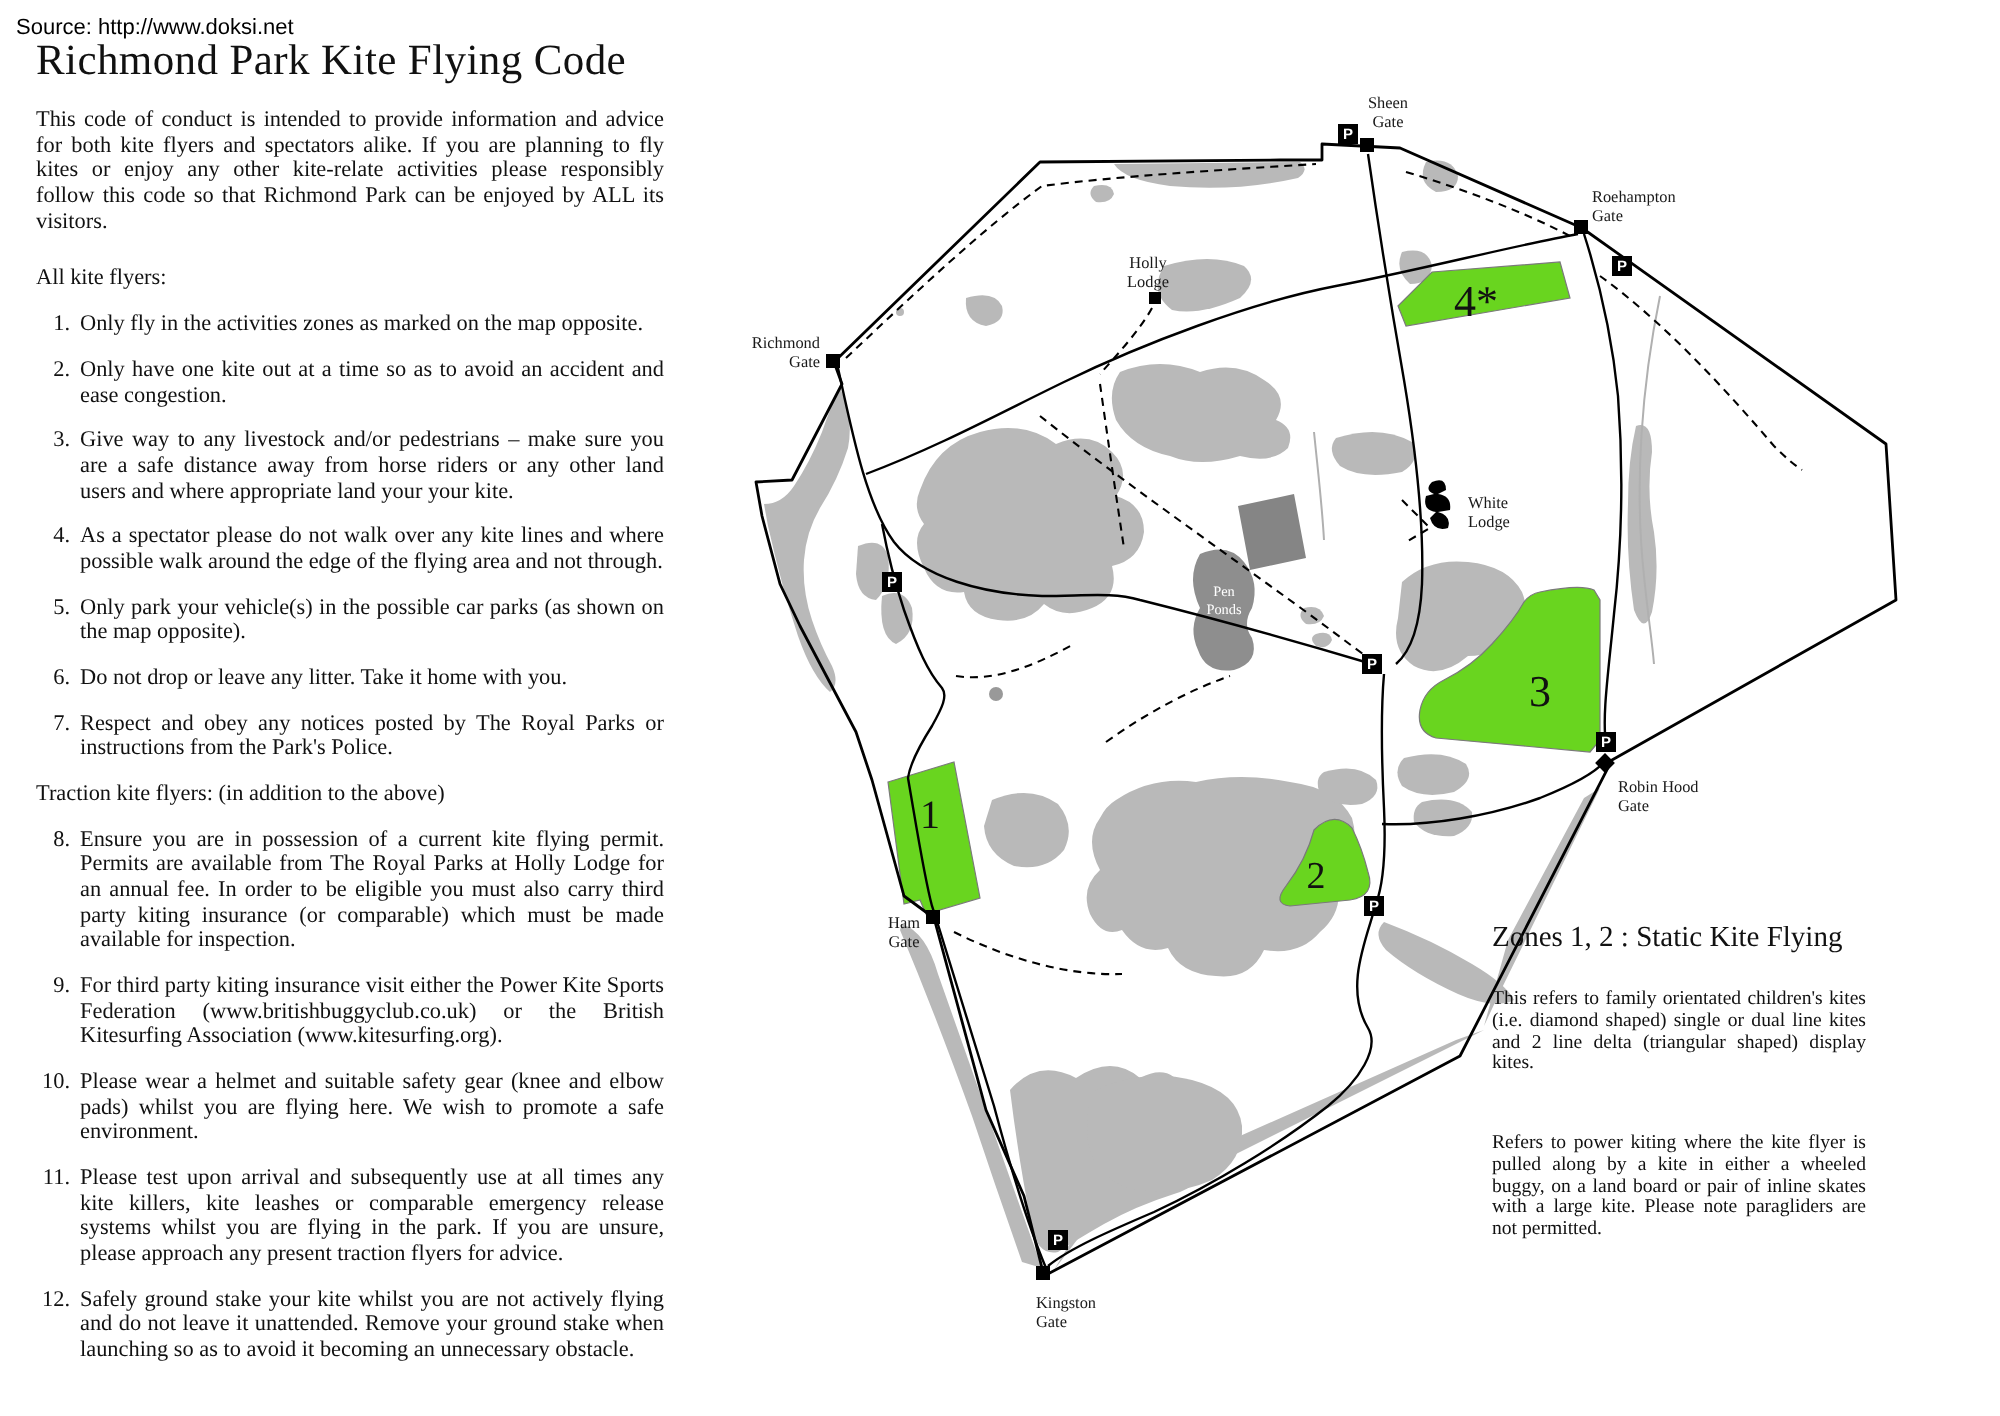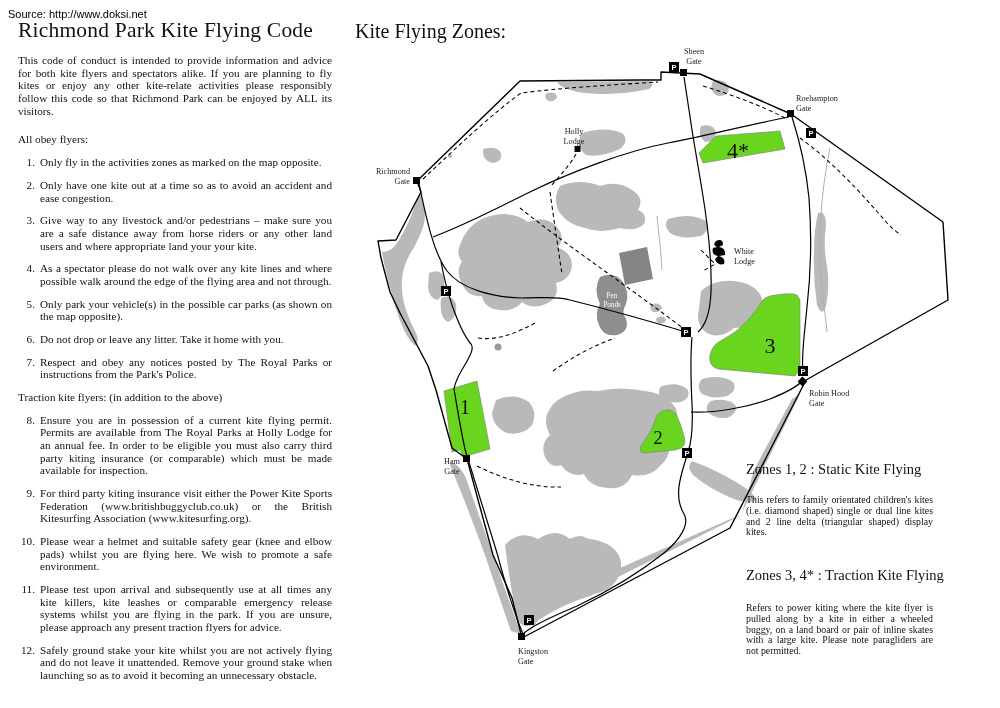--- a/index.html
+++ b/index.html
@@ -48,21 +48,21 @@
 </head>
 <body>
 
 <div class="page">
 
   <div class="source">Source: http://www.doksi.net</div>
 
   <div class="left-col">
     <h1>Richmond Park Kite Flying Code</h1>
     <p class="intro">This code of conduct is intended to provide information and advice for both kite flyers and spectators alike. If you are planning to fly kites or enjoy any other kite-relate activities please responsibly follow this code so that Richmond Park can be enjoyed by ALL its visitors.</p>
-    <p class="sec">All obey flyers:</p>
+    <p class="sec">All kite flyers:</p>
 
     <div class="rule">
       <span class="num">1.</span>
       <div class="txt">Only fly in the activities zones as marked on the map opposite.</div>
     </div>
     <div class="rule">
       <span class="num">2.</span>
       <div class="txt">Only have one kite out at a time so as to avoid an accident and ease congestion.</div>
     </div>
     <div class="rule">
@@ -103,21 +103,20 @@
     <div class="rule">
       <span class="num">11.</span>
       <div class="txt">Please test upon arrival and subsequently use at all times any kite killers, kite leashes or comparable emergency release systems whilst you are flying in the park. If you are unsure, please approach any present traction flyers for advice.</div>
     </div>
     <div class="rule">
       <span class="num">12.</span>
       <div class="txt">Safely ground stake your kite whilst you are not actively flying and do not leave it unattended. Remove your ground stake when launching so as to avoid it becoming an unnecessary obstacle.</div>
     </div>
   </div>
 
-  <div class="map-title">Kite Flying Zones:</div>
 
   <svg class="map-svg" viewBox="350 30 630 670">
 
     <g>
       <path class="wood" d="M557,82 L650,81 Q655,85 649,89 Q618,96 585,93 Q562,90 557,82 Z"></path>
       <path class="wood" d="M582,133 Q605,126 622,133 Q630,140 620,149 Q600,158 586,155 Q574,146 582,133 Z"></path>
       <path class="wood" d="M483,149 Q497,145 501,153 Q503,161 493,163 Q482,161 483,149 Z"></path>
       <path class="wood" d="M547,93 Q556,91 557,97 Q555,102 548,101 Q543,97 547,93 Z"></path>
       <path class="wood" d="M713,81 Q726,78 729,88 Q729,96 718,96 Q708,91 713,81 Z"></path>
       <path class="wood" d="M701,126 Q714,123 716,133 Q715,142 705,142 Q697,135 701,126 Z"></path>
@@ -251,17 +250,16 @@
       <text class="zone-label" font-size="20" text-anchor="middle" x="465" y="414">1</text>
       <text class="zone-label" font-size="19" text-anchor="middle" x="658" y="444">2</text>
       <text class="zone-label" font-size="22" text-anchor="middle" x="770" y="353">3</text>
       <text class="zone-label" font-size="22" text-anchor="middle" x="738" y="158">4*</text>
     </g>
   </svg>
 
   <div class="legend">
     <div class="lg-h">Zones 1, 2 : Static Kite Flying</div>
     <div class="lg-b">This refers to family orientated children's kites (i.e. diamond shaped) single or dual line kites and 2 line delta (triangular shaped) display kites.</div>
-    <div class="lg-h second">Zones 3, 4* : Traction Kite Flying</div>
     <div class="lg-b second">Refers to power kiting where the kite flyer is pulled along by a kite in either a wheeled buggy, on a land board or pair of inline skates with a large kite. Please note paragliders are not permitted.</div>
   </div>
 
 </div>
 
 </body></html>

